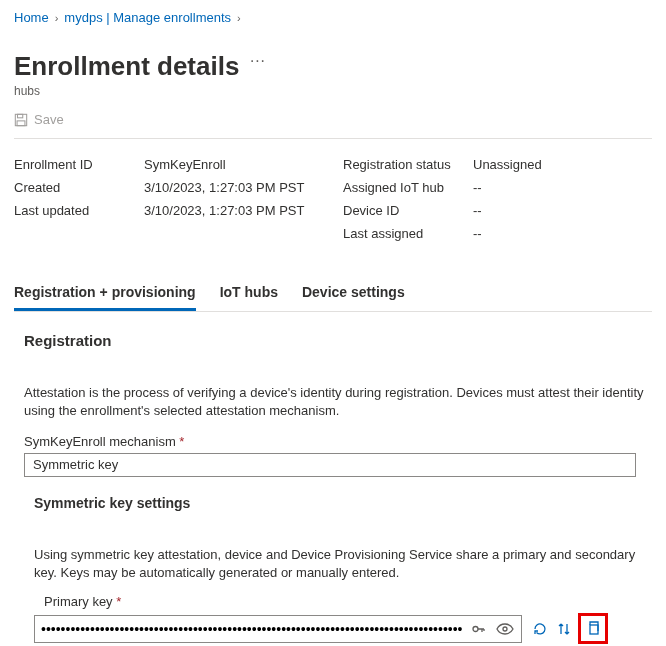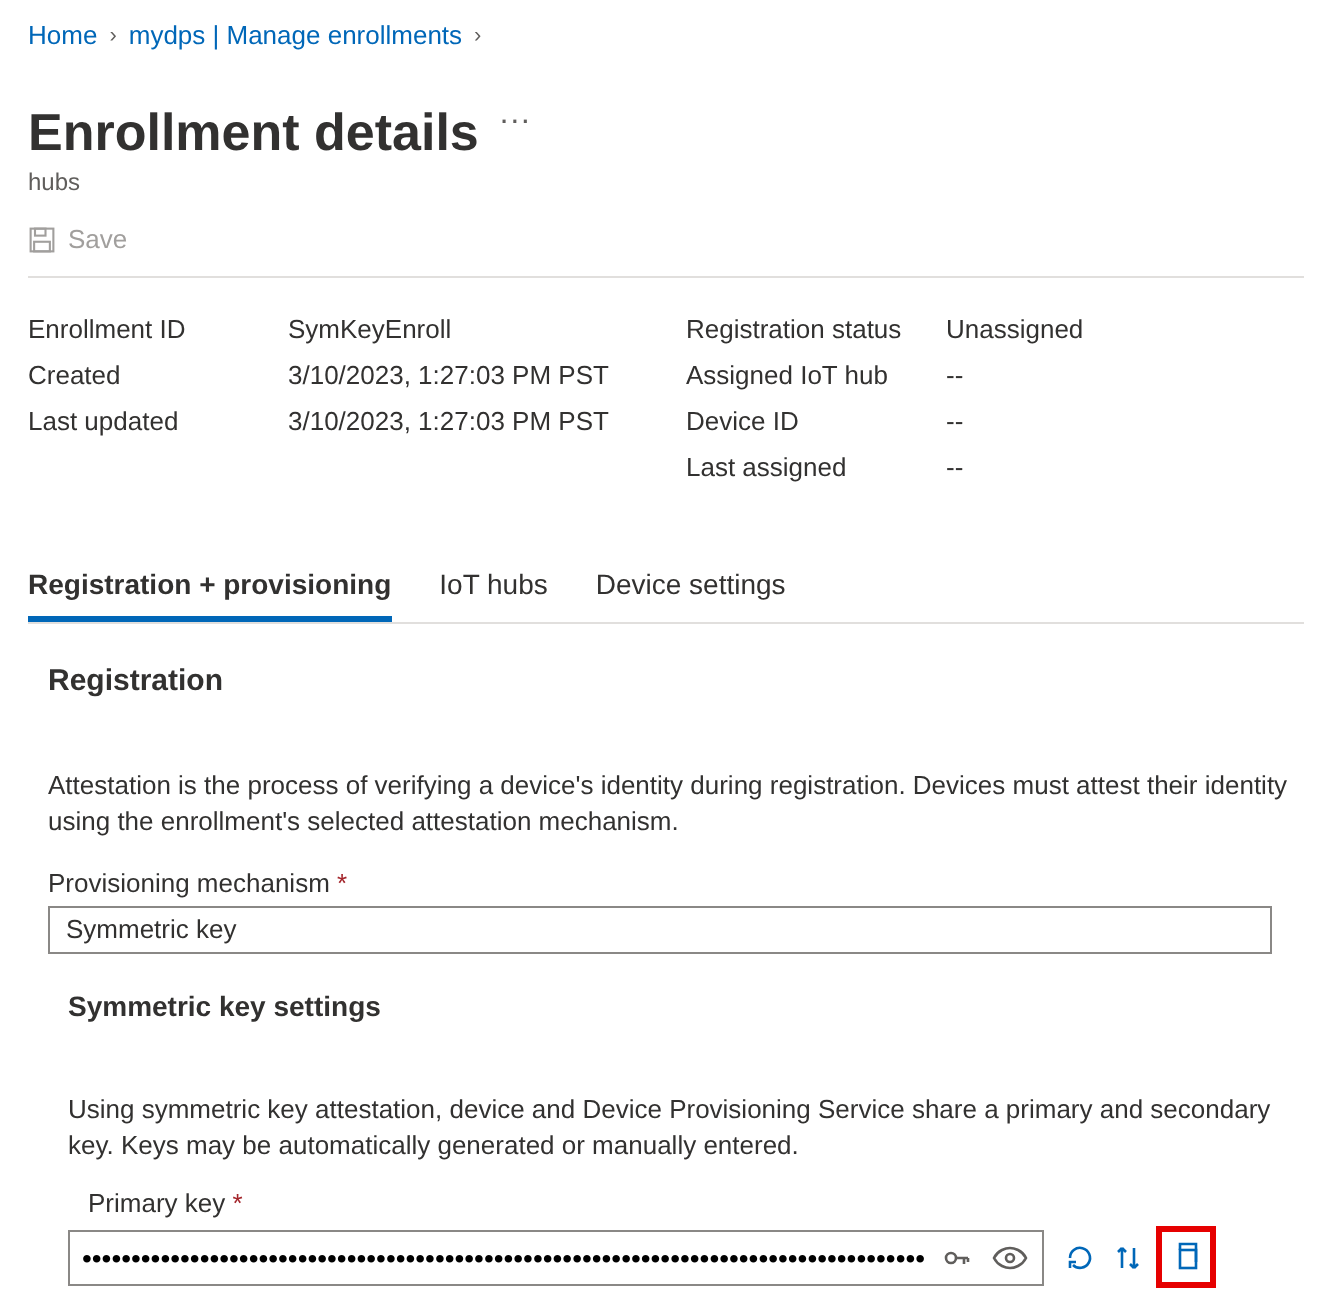--- a/index.html
+++ b/index.html
@@ -30,21 +30,21 @@
     color: #a19f9d; font-size: 13px; cursor: not-allowed;
   }
   .kv-grid {
     display: flex; gap: 20px; margin-bottom: 29px;
   }
   .kv-col { flex: 1; }
   .kv-row { display: flex; padding: 4px 0; font-size: 13px; }
   .kv-label { width: 130px; color: #323130; }
   .kv-val { color: #323130; }
   .tabs { display: flex; gap: 24px; border-bottom: 1px solid #e1dfdd; margin-bottom: 20px; }
-  .tab { padding: 10px 0 8px 0; font-size: 14px; color: #323130; cursor: pointer; border-bottom: 3px solid transparent; }
+  .tab { padding: 10px 0 8px 0; font-size: 14px; color: #323130; cursor: pointer; border-bottom: 3px solid transparent; font-weight: bold; }
   .tab.active { font-weight: 600; border-bottom-color: #0067b8; color:#323130; }
   .section { padding-left: 10px; }
   .section h3 { font-size: 15px; font-weight: 600; margin-bottom: 4px; }
   .section p.desc { font-size: 13px; color: #323130; margin-bottom: 14px; line-height: 1.4; margin-top: 35px; }
   .field-label { font-size: 13px; margin-bottom: 4px; }
   .req { color: #a4262c; }
   .ro-field {
     border: 1px solid #8a8886; padding: 4px 8px; font-size: 13px;
     background: #fff; width: 612px; height: 24px; display:flex; align-items:center;
     margin-bottom: 18px;
@@ -140,21 +140,21 @@
   <div class="tab active">Registration + provisioning</div>
   <div class="tab">IoT hubs</div>
   <div class="tab">Device settings</div>
 </div>
 
 <div class="section">
   <h3>Registration</h3>
   <p class="desc">Attestation is the process of verifying a device's identity during registration. Devices must attest their identity using the enrollment's selected attestation mechanism.</p>
 
   <div class="field-label">
-    <span>Provisioning mechanism</span> <span class="req">*</span>
+    <span>SymKeyEnroll mechanism</span> <span class="req">*</span>
   </div>
   <div class="ro-field">Symmetric key</div>
 
   <div class="subsection">
     <h4>Symmetric key settings</h4>
     <p class="desc">Using symmetric key attestation, device and Device Provisioning Service share a primary and secondary key. Keys may be automatically generated or manually entered.</p>
 
     <div class="field-label key-label-row">
       <span>Primary key</span> <span class="req">*</span>
     </div>

